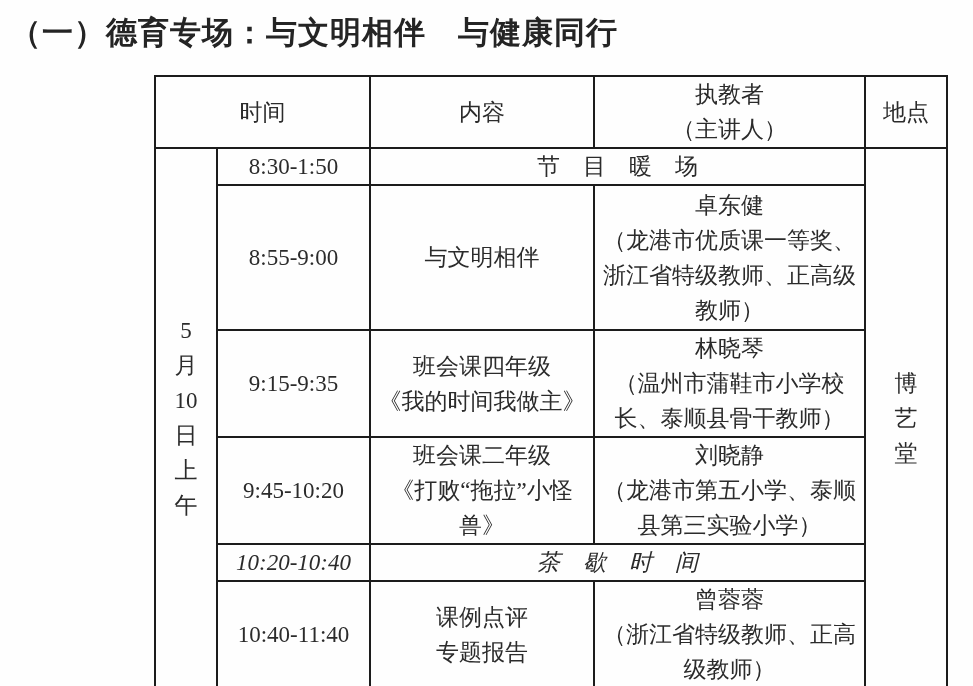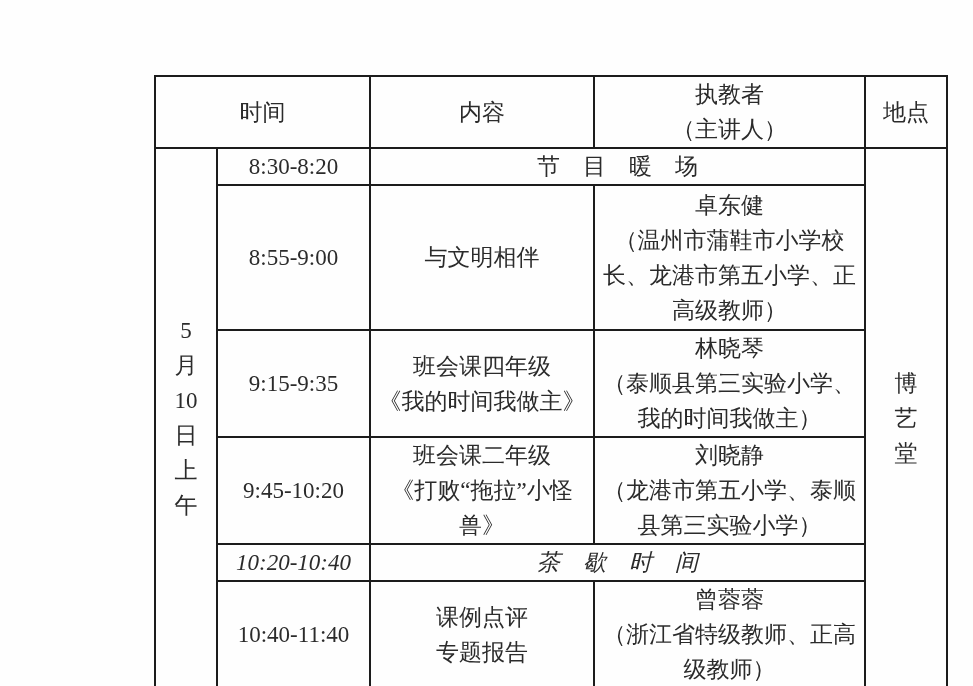--- a/index.html
+++ b/index.html
@@ -56,20 +56,21 @@
   td.time-cell { font-size: 24px; }
   td.date-cell { line-height: 35px; padding: 0 2px; }
   td.location-cell { line-height: 72px; font-size: 24px; }
   th.header-cell { font-size: 24px; line-height: 33px; }
 </style>
 </head>
 <body>
 
 <div class="page">
 
+  <div class="doc-title">（一）德育专场：与文明相伴　与健康同行</div>
 
   <table class="schedule">
     <colgroup>
       <col style="width:62px">
       <col style="width:153px">
       <col style="width:224px">
       <col style="width:271px">
       <col style="width:82px">
     </colgroup>
 
@@ -82,40 +83,40 @@
       <th class="header-cell">地点</th>
     </tr>
 
     <tr class="h-r1">
       <td class="date-cell" rowspan="6">5
 月
 10
 日
 上
 午</td>
-      <td class="time-cell">8:30-8:20</td>
+      <td class="time-cell">8:30-1:50</td>
       <td colspan="2">节　目　暖　场</td>
       <td class="location-cell" rowspan="6">博
 艺
 堂</td>
     </tr>
 
     <tr class="h-r2">
       <td class="time-cell">8:55-9:00</td>
       <td>与文明相伴</td>
       <td>卓东健
-（温州市蒲鞋市小学校长、龙港市第五小学、正高级教师）</td>
+（龙港市优质课一等奖、浙江省特级教师、正高级教师）</td>
     </tr>
 
     <tr class="h-r3">
       <td class="time-cell">9:15-9:35</td>
       <td>班会课四年级
 《我的时间我做主》</td>
       <td>林晓琴
-（泰顺县第三实验小学、我的时间我做主）</td>
+（温州市蒲鞋市小学校长、泰顺县骨干教师）</td>
     </tr>
 
     <tr class="h-r4">
       <td class="time-cell">9:45-10:20</td>
       <td>班会课二年级
 《打败“拖拉”小怪兽》</td>
       <td>刘晓静
 （龙港市第五小学、泰顺县第三实验小学）</td>
     </tr>
 

